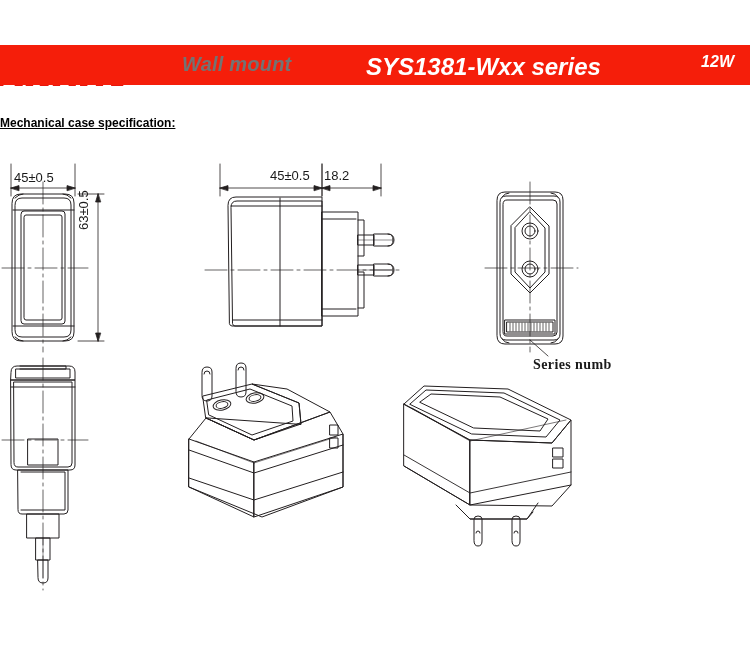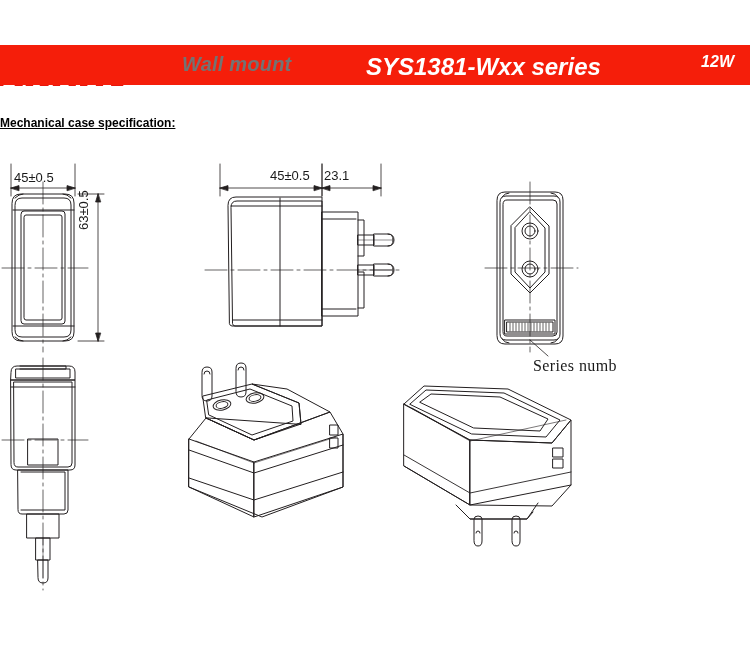--- a/index.html
+++ b/index.html
@@ -120,24 +120,25 @@
     transform-origin: left top;
   }
   #dim-depth-side   { left: 243px; top: 168px; margin-left: 27px; }
   #dim-plug-side    { left: 324px; top: 168px; }
 
   #label-series {
     position: absolute;
     left: 533px;
     top: 357px;
     font-family: "Liberation Serif", serif;
-    font-size: 16px;
+    font-size: 14px;
     letter-spacing: 0.4px;
     color: #1a1a1a;
     white-space: nowrap;
+    font-weight: bold;
   }
 </style>
 </head>
 <body>
 
 <div id="logo">
   <div id="logo-wordmark">Sunny</div>
 
 </div>
 
@@ -369,14 +370,14 @@
       <path d="M412 408 L470 441 L566 420" stroke-width="0.6"></path>
     </g>
 
   </g>
 </svg>
 </div>
 
 <div class="dim-label" id="dim-width-front">45±0.5</div>
 <div class="dim-label" id="dim-height-front">63±0.5</div>
 <div class="dim-label" id="dim-depth-side">45±0.5</div>
-<div class="dim-label" id="dim-plug-side">23.1</div>
+<div class="dim-label" id="dim-plug-side">18.2</div>
 <div id="label-series">Series numb</div>
 
 </body></html>

